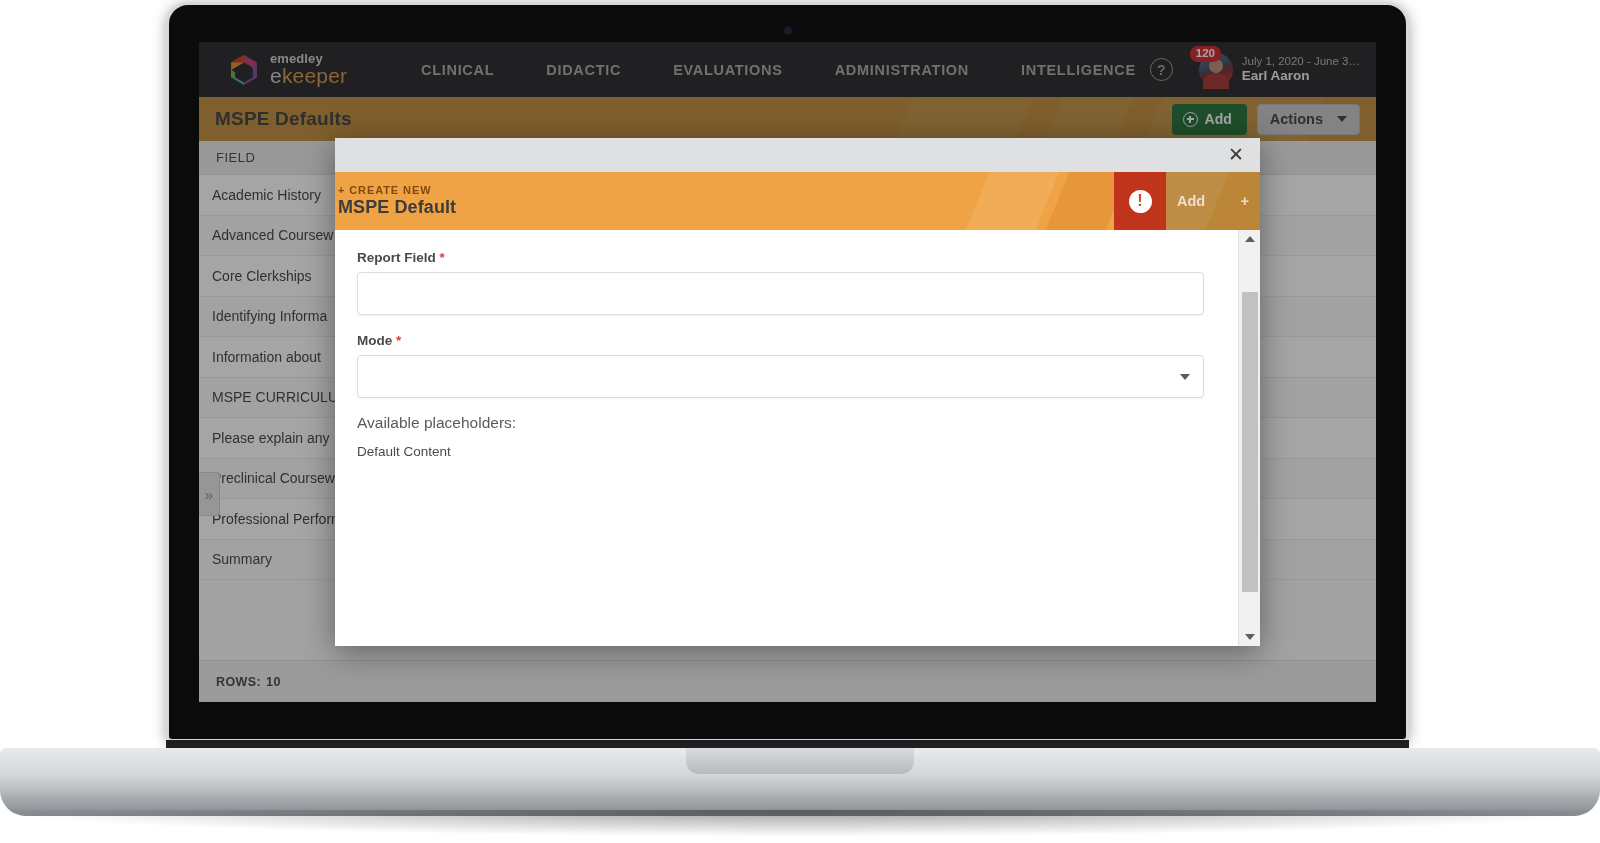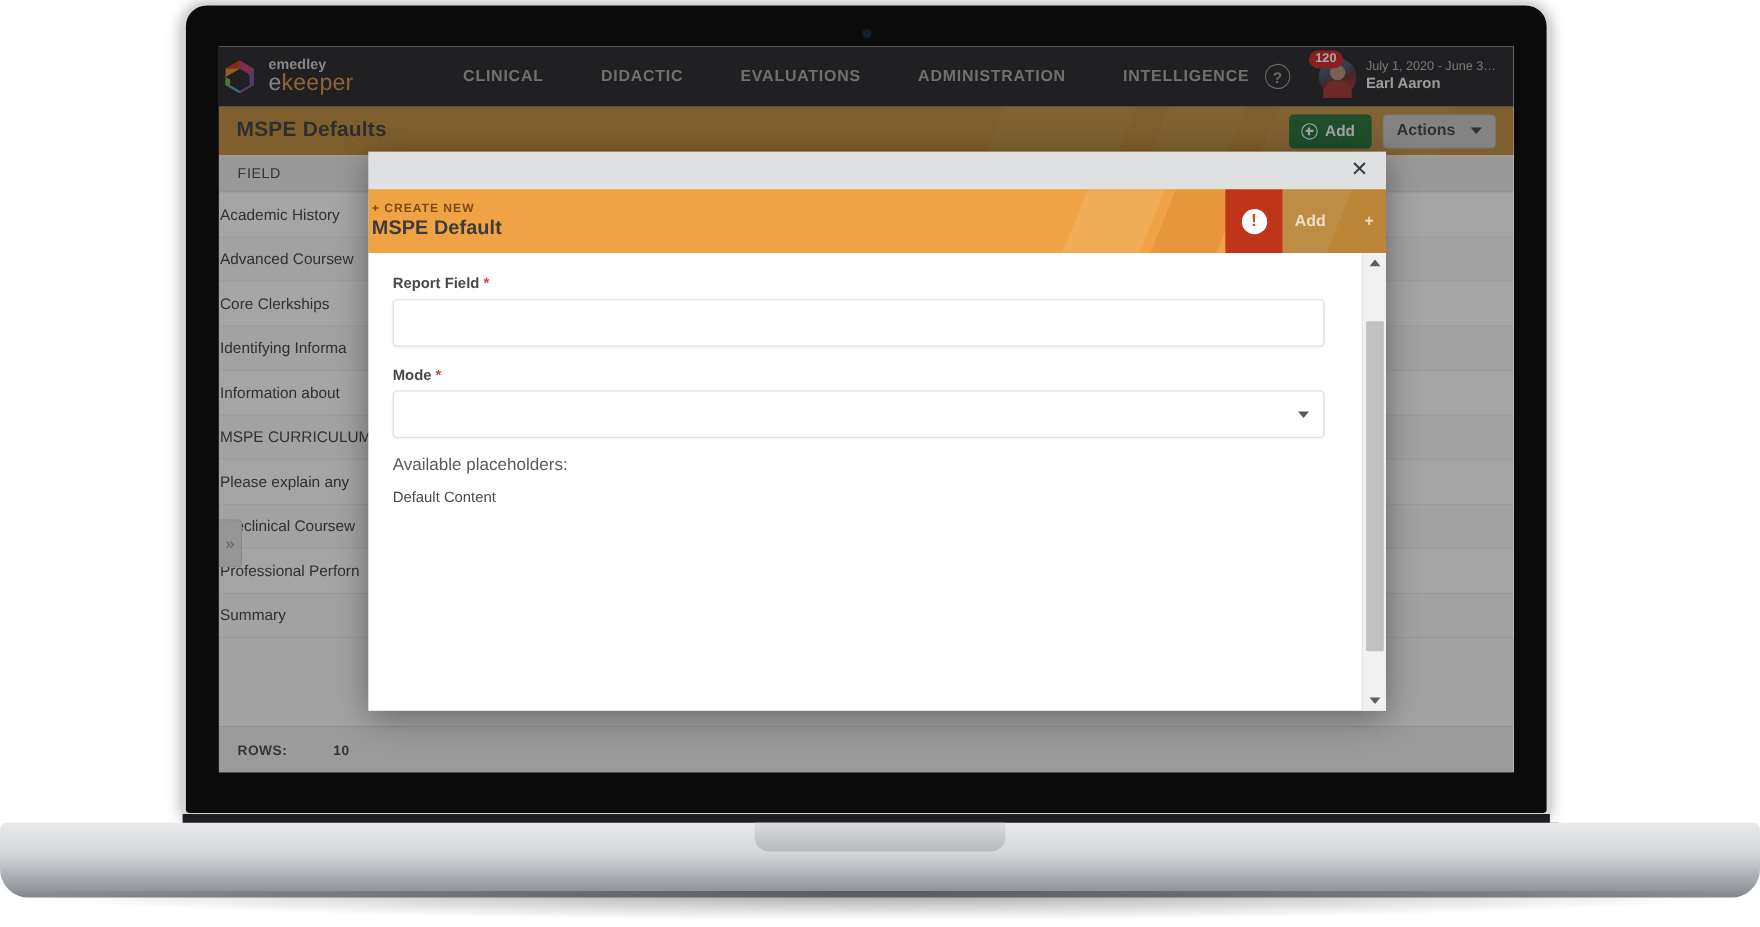--- a/index.html
+++ b/index.html
@@ -63,21 +63,21 @@
     width: 1177px; height: 660px;
     background: #ffffff;
     overflow: hidden;
   }
 
   
   .topnav {
     position: relative; height: 55px; background: #222226;
     display: flex; align-items: center;
   }
-  .brand { display: flex; align-items: center; padding-left: 2px; width: 205px; }
+  .brand { display: flex; align-items: center; padding-left: 28px; width: 205px; }
   .brand-logo { width: 34px; height: 36px; margin-right: 9px; flex: none; }
   .brand-text { line-height: 1.02; }
   .brand-line1 { font-size: 13px; font-weight: bold; color: #cfcfcf; letter-spacing: .1px; }
   .brand-line2 { font-size: 21px; font-weight: 300; letter-spacing: .2px; }
   .brand-e { color: #c9c9c9; }
   .brand-keeper { color: #d5954a; }
 
   .nav-items { display: flex; align-items: flex-start; gap: 52px; margin-left: 17px; }
   .nav-item {
     color: #a7a7a7; font-size: 14.5px; font-weight: bold; letter-spacing: .7px;
@@ -160,36 +160,36 @@
     display: flex; align-items: center;
   }
   .th {
     font-size: 13px; font-weight: normal; color: #444; letter-spacing: .5px; padding-left: 17px;
   }
   .tr {
     height: 40.5px; border-bottom: 1px solid #ececec;
     display: flex; align-items: center; background: #fff;
   }
   .tr:nth-child(even) { background: #fafafa; }
-  .td { font-size: 14px; color: #3d3d3d; padding-left: 1px; white-space: nowrap; }
+  .td { font-size: 14px; color: #3d3d3d; padding-left: 13px; white-space: nowrap; }
   .expand-handle {
     position: absolute; left: 0px; top: 331px;
     width: 21px; height: 44px; background: #e6e6e6;
     border: 1px solid #cfcfcf; border-left: none; border-radius: 0 4px 4px 0;
     color: #8e8e8e; font-size: 15px; display: flex; align-items: center; justify-content: center;
     cursor: pointer; z-index: 5;
   }
   .rows-footer {
     position: absolute; left: 0; bottom: 0; width: 100%; height: 42px;
     background: #efefef; border-top: 1px solid #dcdcdc;
     display: flex; align-items: center; padding-left: 17px;
     font-size: 12.5px; color: #444; letter-spacing: .4px; gap: 5px;
   }
   .rows-label { font-weight: bold; }
-  .rows-count { font-weight: bold; margin-left: 37px; }
+  .rows-count { font-weight: bold; }
 
   
   .dim {
     position: absolute; left: 0; top: 0; width: 1177px; height: 660px;
     background: rgba(30,30,30,.40); z-index: 20; pointer-events: none;
   }
 
   
   .modal {
     position: absolute; left: 136px; top: 96px; z-index: 30;

